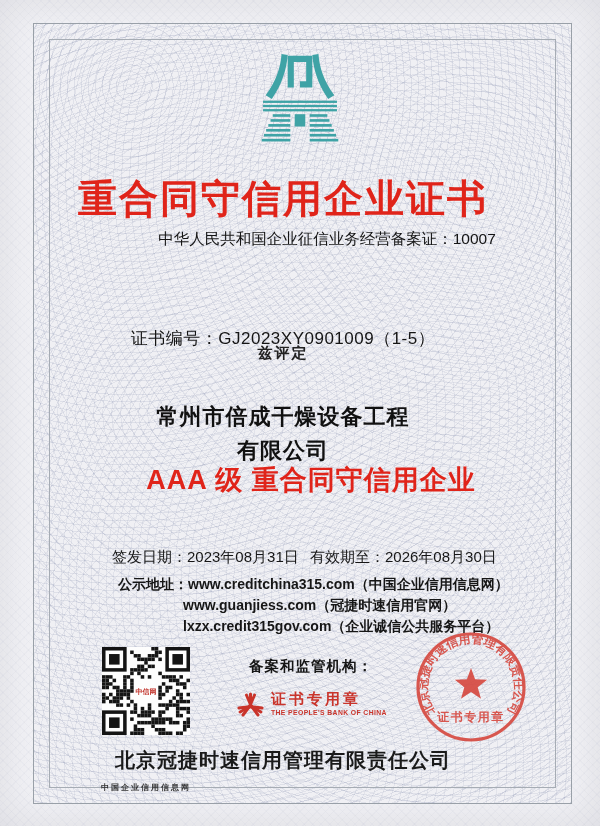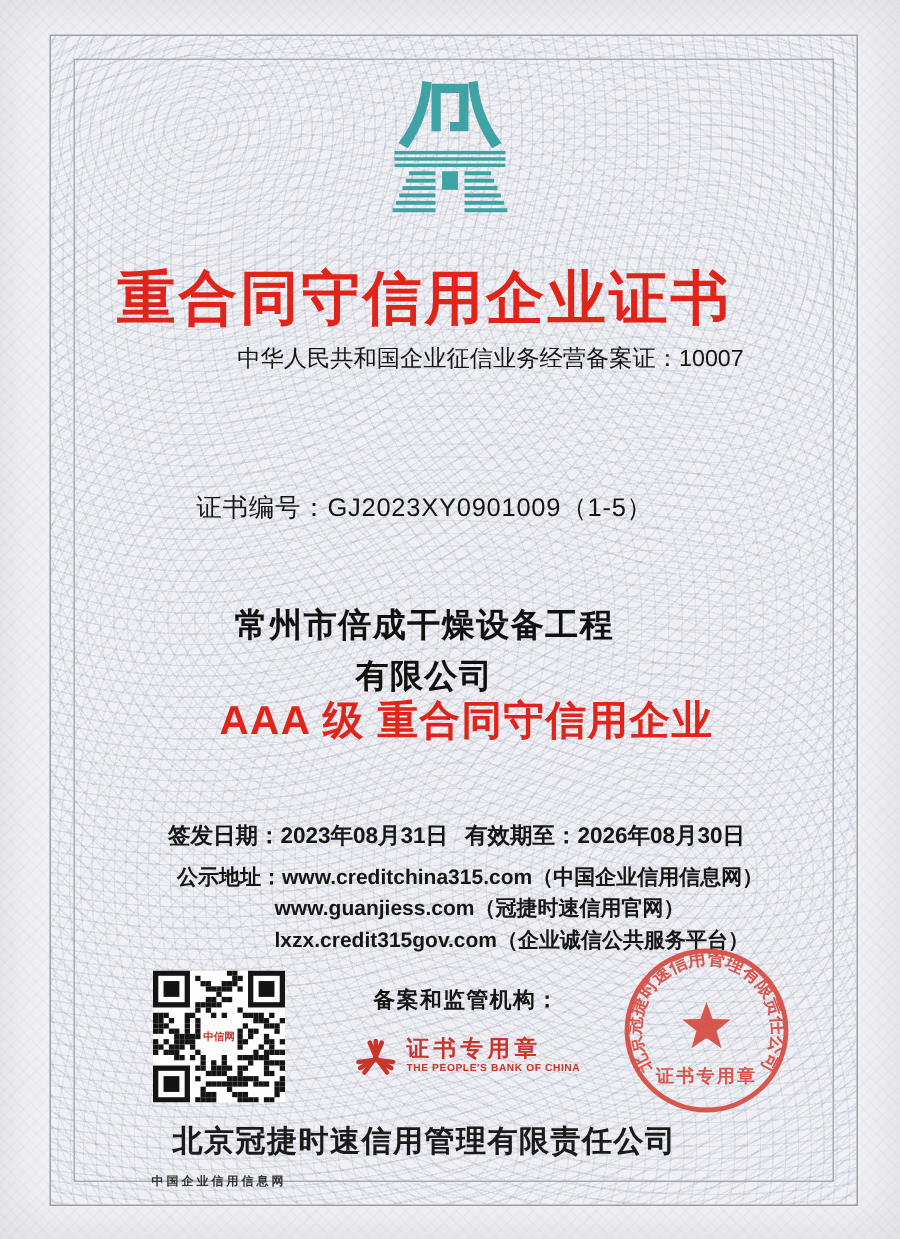--- a/index.html
+++ b/index.html
@@ -29,21 +29,21 @@
   }
   .abs{position:absolute;}
   .ctr{left:0;width:566px;text-align:center;}
   .title{top:172px;font-size:39px;font-weight:bold;color:#E0241A;letter-spacing:2px;}
   .regline{top:229px;font-size:15.5px;font-weight:normal;color:#151515;padding-left:44px;}
   .certno{top:295px;font-size:17px;font-weight:normal;color:#151515;letter-spacing:0.5px;margin-top:32px;}
   .intro{top:344px;font-size:15px;font-weight:600;color:#222;letter-spacing:2px;}
   .company{top:400px;font-size:22px;font-weight:600;color:#111;line-height:34px;
            font-family:"Liberation Serif","DejaVu Serif",serif;letter-spacing:1px;}
   .rating{top:462px;font-size:27px;font-weight:bold;color:#E0241A;letter-spacing:1px;padding-left:28px;}
-  .dates{top:548px;left:0;width:548px;height:20px;font-size:15px;font-weight:bold;color:#161616;}
+  .dates{top:548px;left:0;width:548px;height:20px;font-size:15px;font-weight:normal;color:#161616;}
   .date-issue{position:absolute;left:112px;top:0;}
   .date-valid{position:absolute;left:310px;top:0;}
   .pub{top:574px;left:118px;width:420px;font-size:14px;font-weight:bold;color:#161616;line-height:21px;}
   .pub-row{white-space:nowrap;}
   .pub-indent{margin-left:65px;}
   .qr{left:102px;top:647px;}
   .qr-caption{left:92px;top:736px;width:108px;text-align:center;font-size:8px;font-weight:bold;
               color:#333;letter-spacing:2px;white-space:nowrap;margin-top:46px;}
   .regulator{left:249px;top:657px;font-size:14.5px;font-weight:bold;color:#161616;letter-spacing:1px;}
   .pboc{left:237px;top:690px;width:170px;height:34px;}
@@ -89,20 +89,21 @@
       <rect x="61" y="90.8" width="30" height="3"></rect>
       <rect x="61" y="96.4" width="32.5" height="3"></rect>
 
       <rect x="44" y="68.4" width="12" height="14"></rect>
     </g>
   </svg>
 
   <div class="abs ctr title">重合同守信用企业证书</div>
   <div class="abs ctr regline">中华人民共和国企业征信业务经营备案证：10007</div>
   <div class="abs ctr certno">证书编号：GJ2023XY0901009（1-5）</div>
+  <div class="abs ctr intro">兹评定</div>
 
   <div class="abs ctr company">
     <div>常州市倍成干燥设备工程</div>
     <div>有限公司</div>
   </div>
 
   <div class="abs ctr rating">AAA 级 重合同守信用企业</div>
 
   <div class="abs dates">
     <span class="date-issue">签发日期：2023年08月31日</span>

